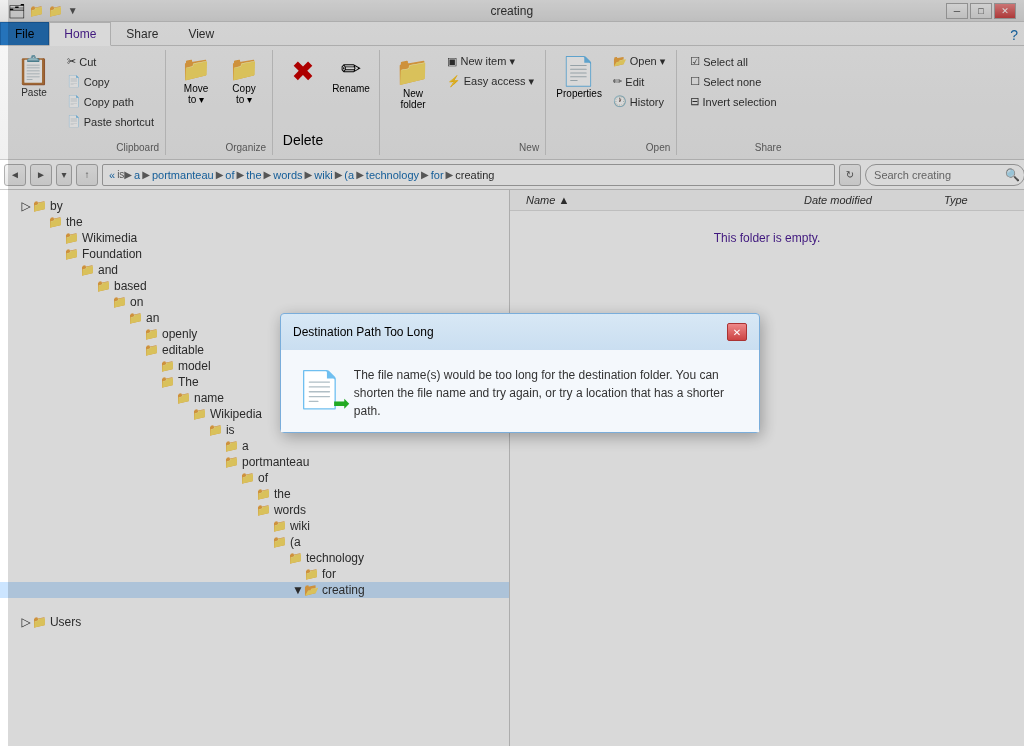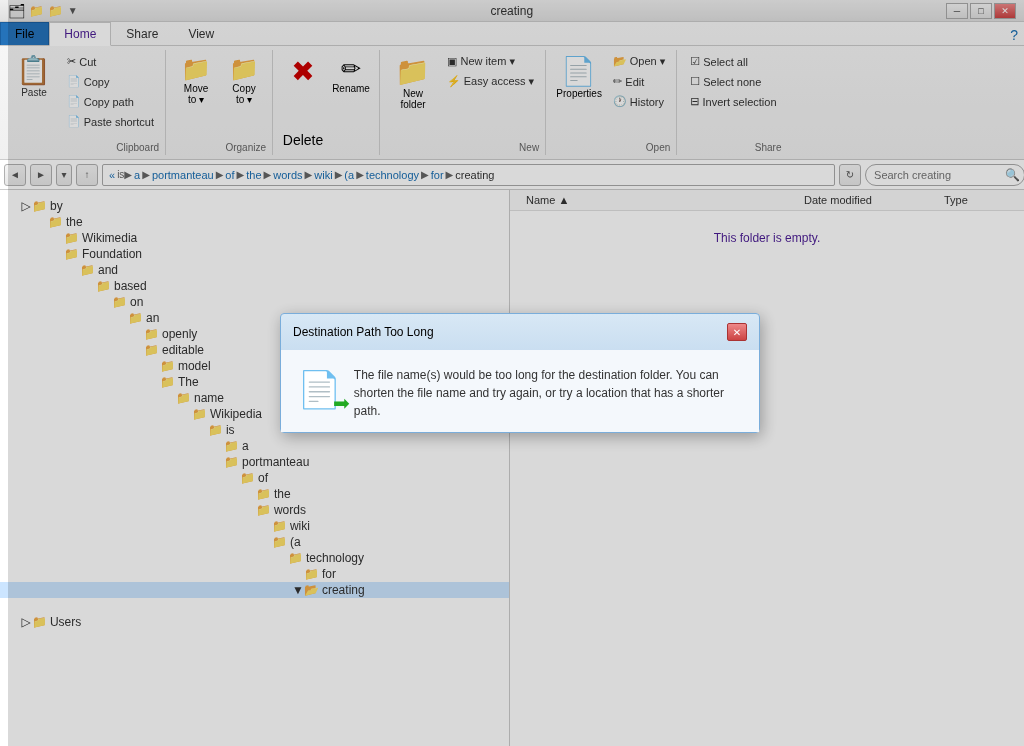--- a/index.html
+++ b/index.html
@@ -129,21 +129,21 @@
       white-space: nowrap;
     }
     .folder-icon { color: #e8a820; font-size: 13px; margin-right: 3px; }
     .tree-item span { font-size: 12px; color: #333; }
     .expander { width: 12px; text-align: center; font-size: 9px; color: #666; }
 
     
     .file-panel { flex: 1; overflow-y: auto; background: #fff; }
     .file-panel-header {
       display: flex; border-bottom: 1px solid #e0e0e0;
-      background: #f8f8f8; padding: 0 8px;
+      background: #f8f8f8; padding: 0 8px; font-style: italic;
     }
     .col-header {
       font-size: 11px; color: #333; padding: 4px 8px;
       cursor: pointer; user-select: none;
     }
     .col-header.name { flex: 1; }
     .col-header.date { width: 140px; }
     .col-header.type { width: 80px; }
     .empty-msg { text-align: center; padding: 20px; color: #4c1d95; font-size: 12px; }
 

